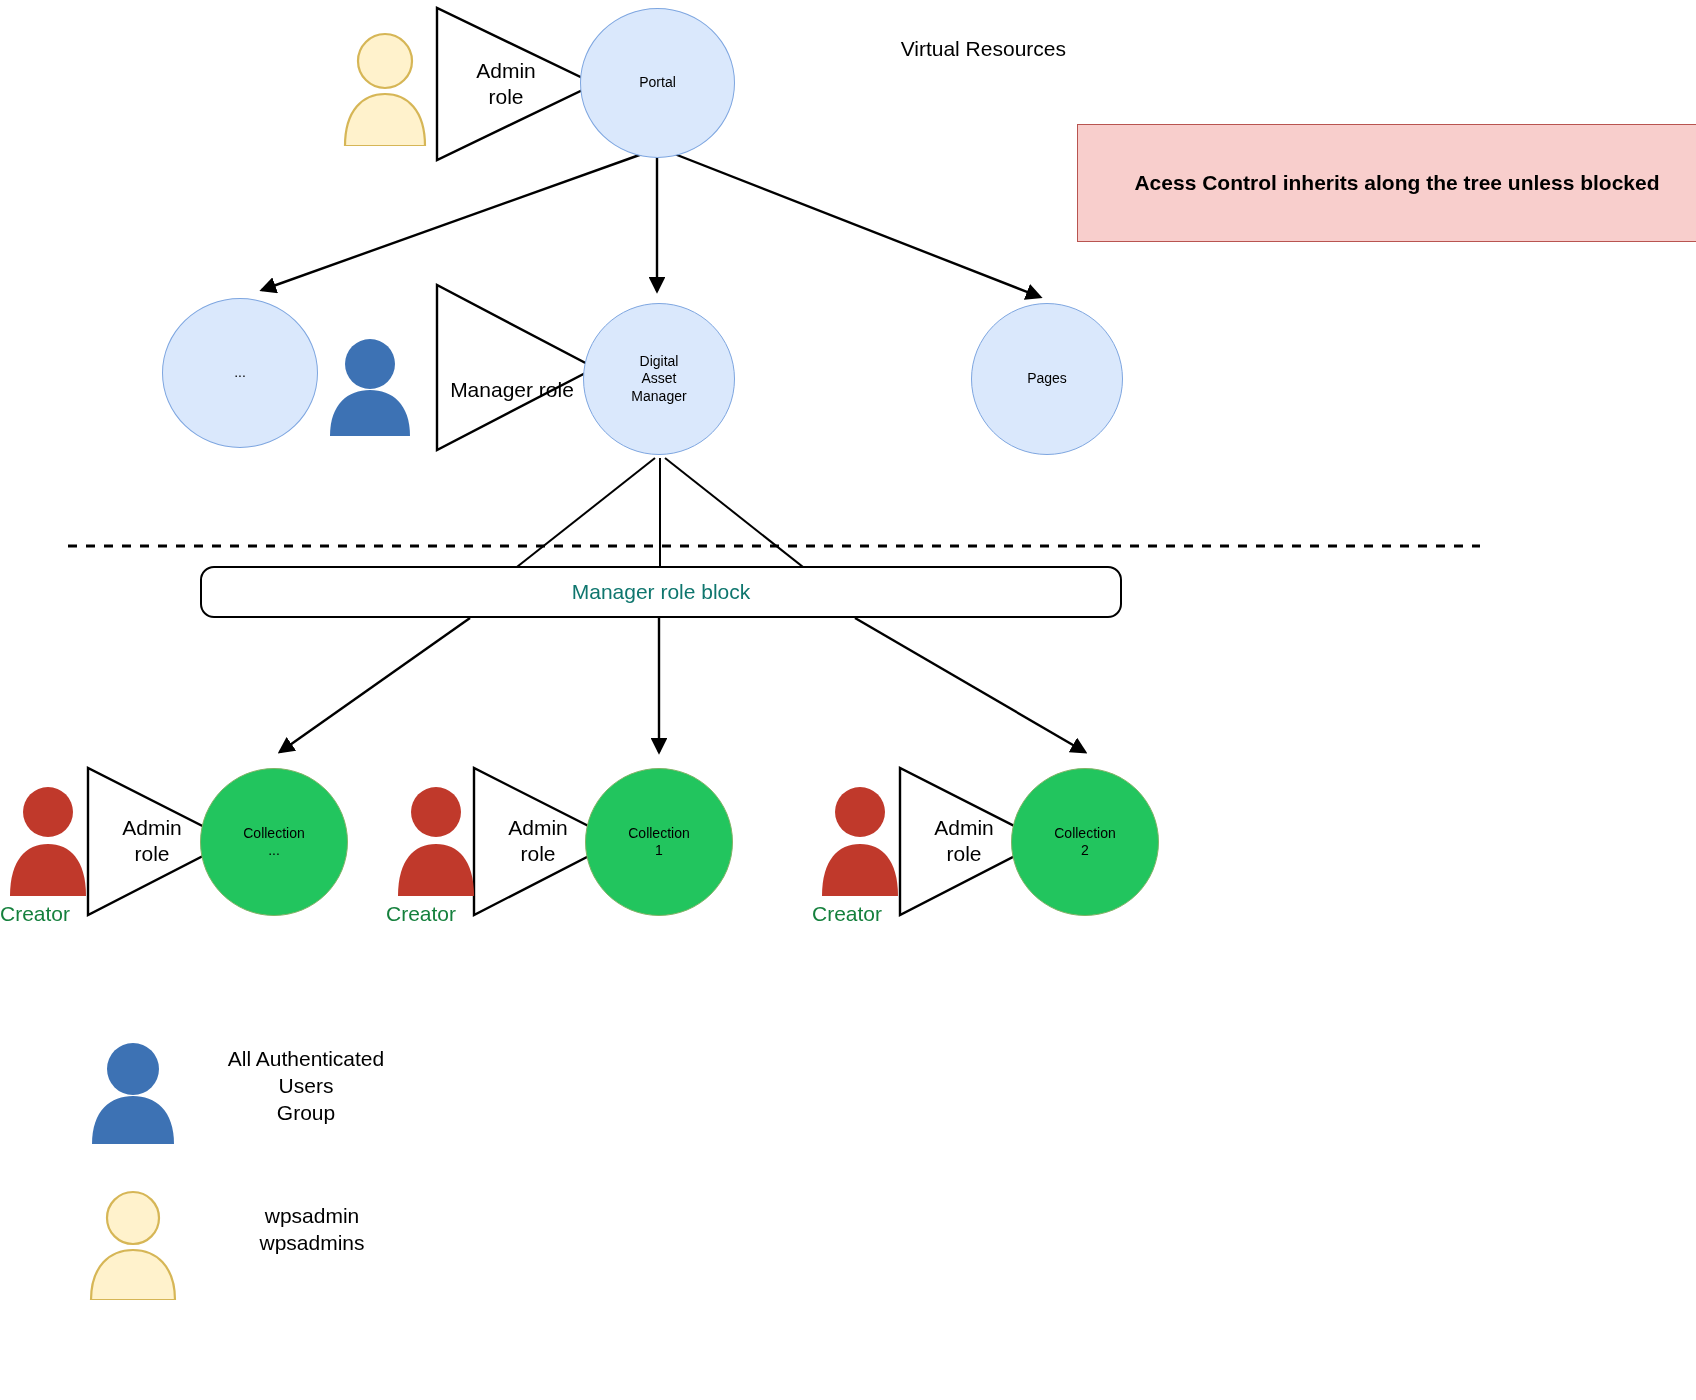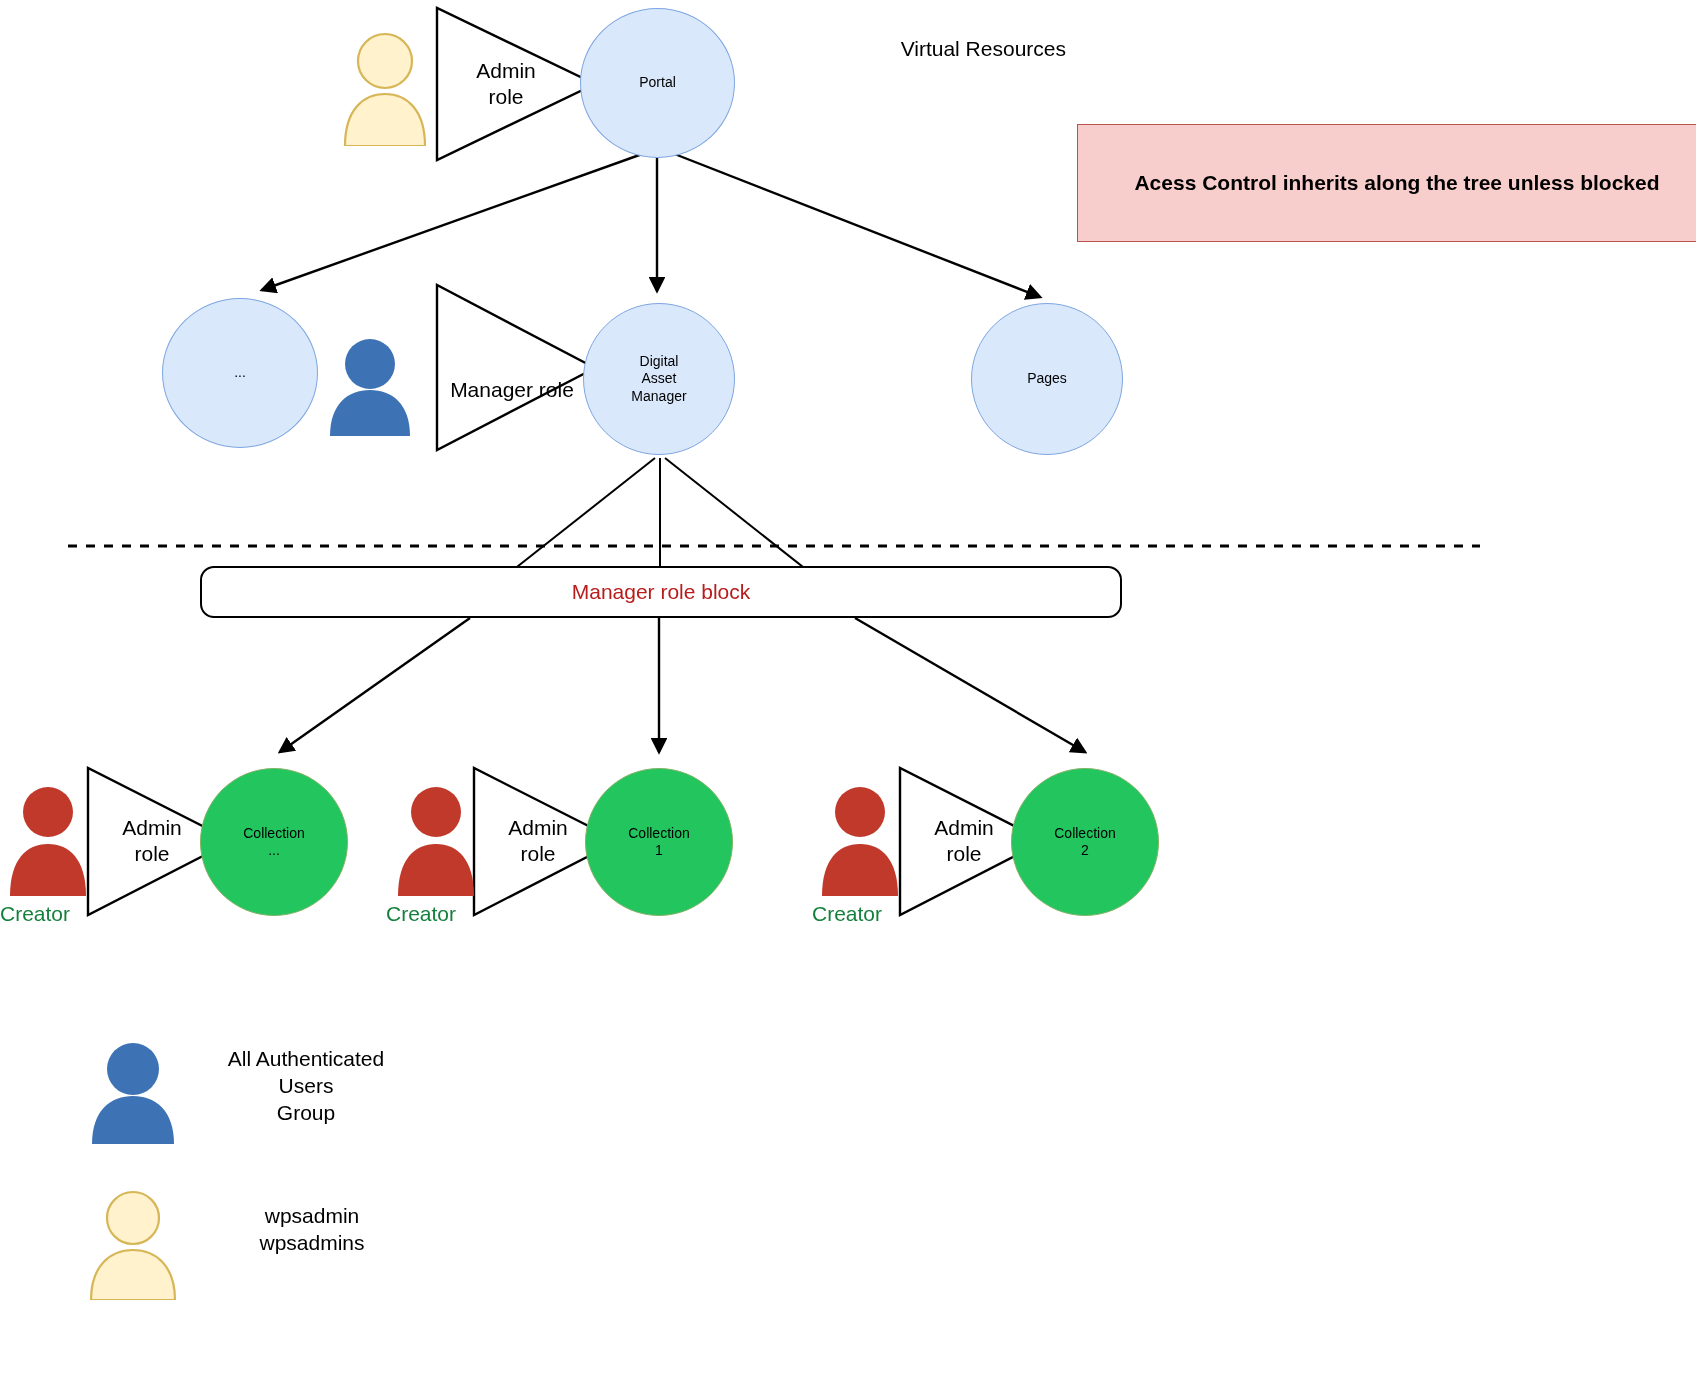--- a/index.html
+++ b/index.html
@@ -49,21 +49,21 @@
     color:#000;
     padding:0 14px;
   }
   .block-box{
     position:absolute;
     background:#ffffff;
     border:2px solid #000;
     border-radius:14px;
     box-sizing:border-box;
     display:flex;align-items:center;justify-content:center;
-    font-size:21px;color:#b91c1c;
+    font-size:21px;color:#0f766e;
   }
   .legend-text{
     position:absolute;text-align:center;font-size:21px;line-height:1.28;color:#000;white-space:pre-line;
   }
   .person{position:absolute;}
   .creator-cap{
     position:absolute;font-size:21px;color:#15803d;text-align:center;white-space:nowrap;
   }
 </style>
 </head>

